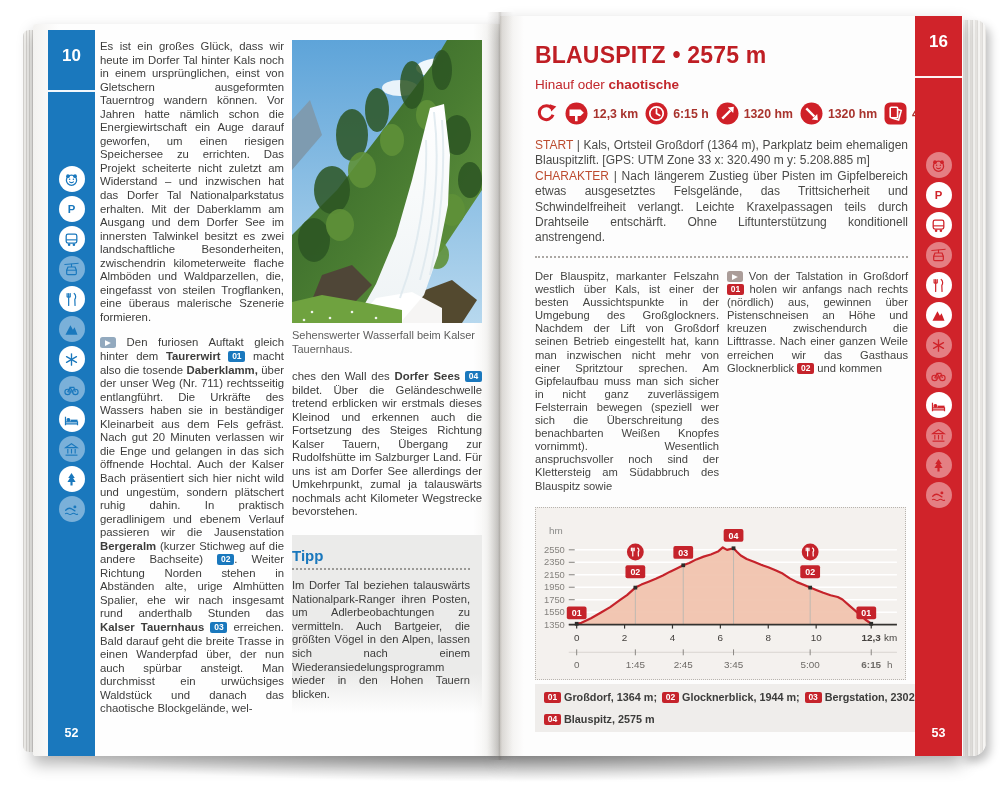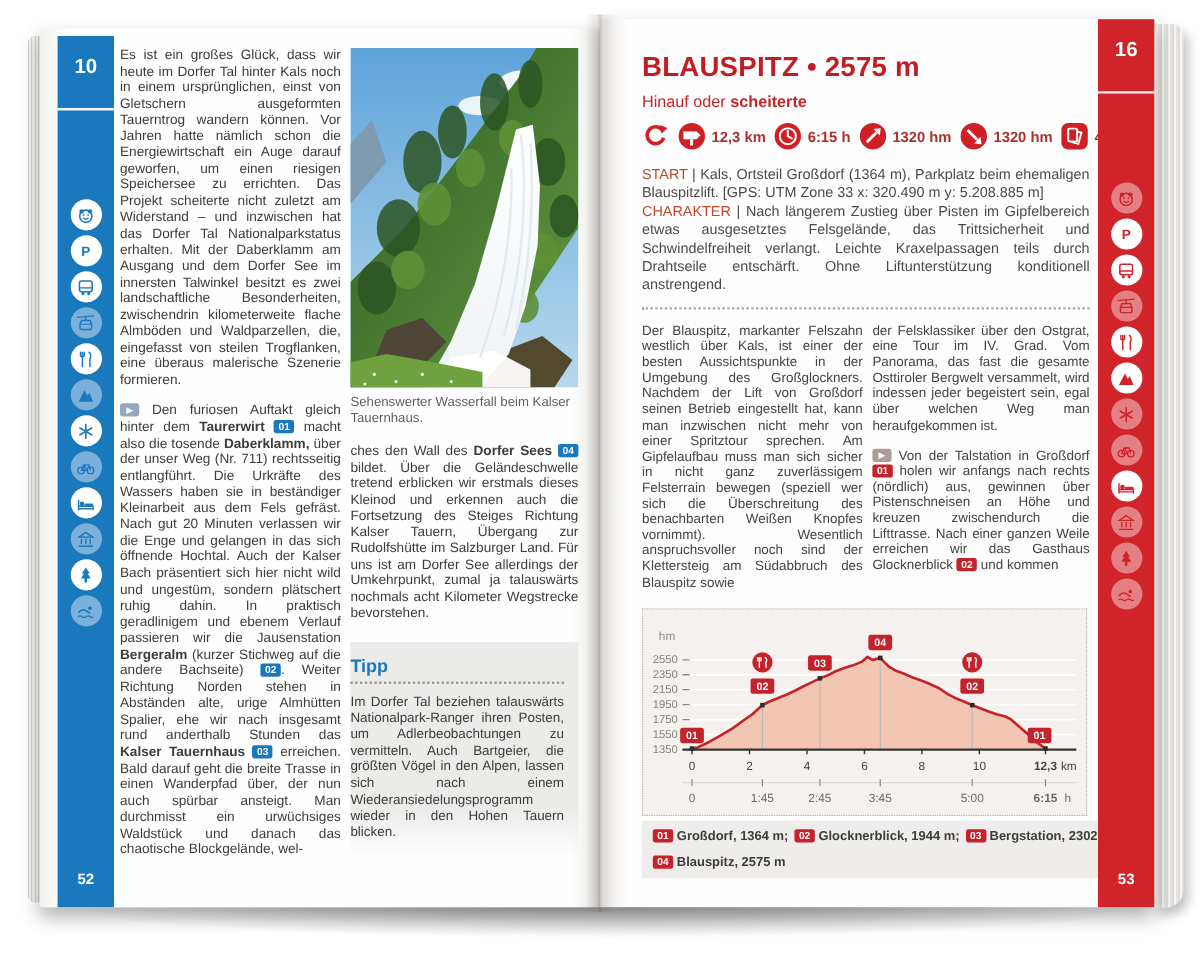--- a/index.html
+++ b/index.html
@@ -264,21 +264,21 @@
     <div class="tipp">
       <p class="tipp-title">Tipp</p>
       <div class="tipp-rule"></div>
       <div class="tipp-text">Im Dorfer Tal beziehen talauswärts Nationalpark-Ranger ihren Posten, um Adlerbeobachtungen zu vermitteln. Auch Bartgeier, die größten Vögel in den Alpen, lassen sich nach einem Wiederansiedelungsprogramm wieder in den Hohen Tauern blicken.</div>
     </div>
   </div>
 
   <div class="page page-right">
     <div class="pr-content">
       <div class="r-title">BLAUSPITZ • 2575 m</div>
-      <div class="r-sub">Hinauf oder <b>scheiterte</b></div>
+      <div class="r-sub">Hinauf oder <b>chaotische</b></div>
       <div class="stats">
           <div class="stat">
             <svg viewBox="0 0 23 23">
               <g fill="none" stroke="#cf2028" stroke-width="3">
                 <path d="M16.8 6.3 A7 7 0 1 0 18 12.8"></path>
               </g>
               <polygon points="14.8,2.2 21.3,4.6 16.2,9.4" fill="#cf2028"></polygon>
             </svg>
           </div>
           <div class="stat">
@@ -324,21 +324,20 @@
         </div>
       <div class="startblock">
         <p style="margin:0"><span class="slabel">START</span> | Kals, Ortsteil Großdorf (1364 m), Parkplatz beim ehemaligen Blauspitzlift. [GPS: UTM Zone 33 x: 320.490 m y: 5.208.885 m]</p>
         <p style="margin:0"><span class="slabel">CHARAKTER</span> | Nach längerem Zustieg über Pisten im Gipfelbereich etwas ausgesetztes Felsgelände, das Trittsicherheit und Schwindelfreiheit verlangt. Leichte Kraxelpassagen teils durch Drahtseile entschärft. Ohne Liftunterstützung konditionell anstrengend.</p>
       </div>
       <div class="r-divider"></div>
       <div class="r-col1 r-body">
         <p>Der Blauspitz, markanter Felszahn westlich über Kals, ist einer der besten Aussichtspunkte in der Umgebung des Großglockners. Nachdem der Lift von Großdorf seinen Betrieb eingestellt hat, kann man inzwischen nicht mehr von einer Spritztour sprechen. Am Gipfelaufbau muss man sich sicher in nicht ganz zuverlässigem Felsterrain bewegen (speziell wer sich die Überschreitung des benachbarten Weißen Knopfes vornimmt). Wesentlich anspruchsvoller noch sind der Klettersteig am Südabbruch des Blauspitz sowie</p>
       </div>
       <div class="r-col2 r-body">
-        <p>der Felsklassiker über den Ostgrat, eine Tour im IV. Grad. Vom Panorama, das fast die gesamte Osttiroler Bergwelt versammelt, wird indessen jeder begeistert sein, egal über welchen Weg man heraufgekommen ist.</p>
         <p><span class="play play-red">▶</span> Von der Talstation in Großdorf <span class="badge badge-red">01</span> holen wir anfangs nach rechts (nördlich) aus, gewinnen über Pistenschneisen an Höhe und kreuzen zwischendurch die Lifttrasse. Nach einer ganzen Weile erreichen wir das Gasthaus Glocknerblick <span class="badge badge-red">02</span> und kommen</p>
       </div>
       <div class="chart-box">
         <svg id="chart-svg" viewBox="0 0 371 173" width="369" height="171">
             <line x1="32" y1="42.30769230769231" x2="364" y2="42.30769230769231" stroke="#ffffff" stroke-width="1.5"></line>
             <line x1="32" y1="42.30769230769231" x2="38" y2="42.30769230769231" stroke="#8a8782" stroke-width="1.1"></line>
             <text x="28" y="45.30769230769231" text-anchor="end" font-size="9.5" fill="#85827e">2550</text>
             <line x1="32" y1="54.92307692307692" x2="364" y2="54.92307692307692" stroke="#ffffff" stroke-width="1.5"></line>
             <line x1="32" y1="54.92307692307692" x2="38" y2="54.92307692307692" stroke="#8a8782" stroke-width="1.1"></line>
             <text x="28" y="57.92307692307692" text-anchor="end" font-size="9.5" fill="#85827e">2350</text>

